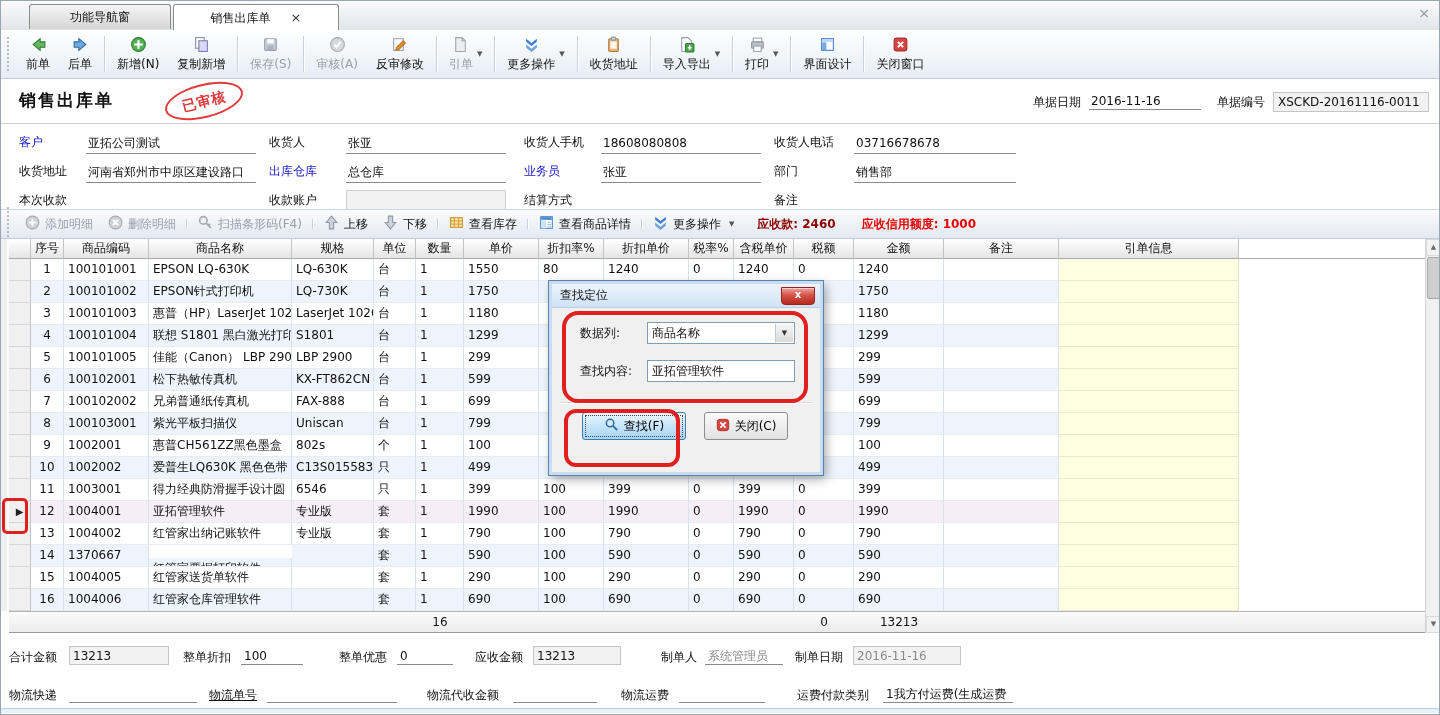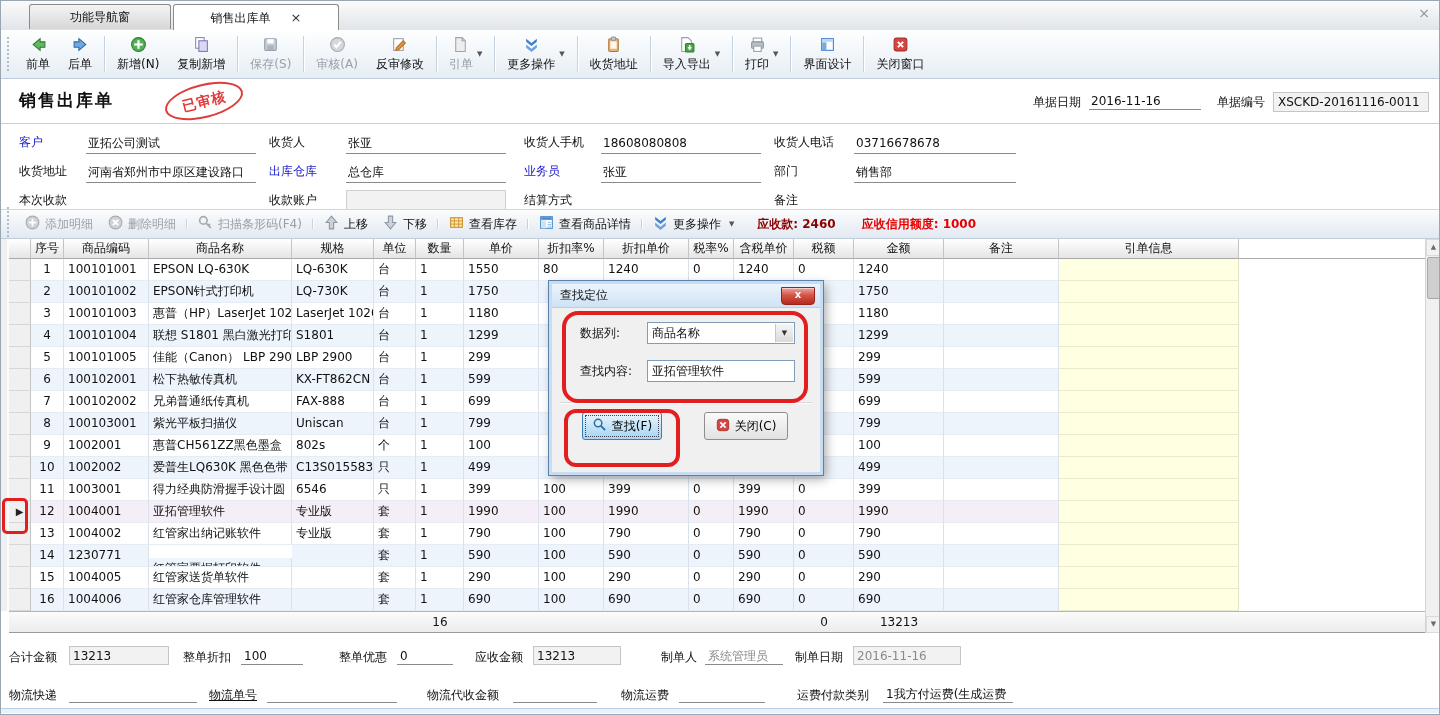--- a/index.html
+++ b/index.html
@@ -94,21 +94,21 @@
              font-size:10px;font-weight:bold;box-shadow:inset 0 1px 0 rgba(255,255,255,.5);}
   .dlg-body{position:relative;height:164px;}
   .dlg-label{position:absolute;left:28px;line-height:16px;}
   .combo{position:absolute;left:95px;top:14px;width:148px;height:22px;background:#fff;border:1px solid #7f9db9;box-sizing:border-box;line-height:20px;padding-left:4px;}
   .combo-btn{position:absolute;right:1px;top:1px;bottom:1px;width:17px;background:linear-gradient(#f6f6f6,#dadada);
              border-left:1px solid #b8c8d8;text-align:center;font-size:7px;line-height:18px;color:#333;}
   .dlg-input{position:absolute;left:95px;top:52px;width:148px;height:22px;background:#fff;border:1px solid #7f9db9;box-sizing:border-box;line-height:20px;padding-left:4px;}
   .dlg-sep{position:absolute;left:8px;right:8px;top:94px;border-top:1px solid #d8d8d8;border-bottom:1px solid #fff;}
   .dlg-btn{position:absolute;top:104px;height:28px;display:flex;align-items:center;justify-content:center;gap:5px;
            box-sizing:border-box;font-family:inherit;font-size:12px;cursor:default;}
-  .btn-find{left:30px;width:80px;background:linear-gradient(#ebf6fd,#bfe1f8 60%,#a9d5f2);border:1px solid #3c7fb1;border-radius:3px;outline:1px dotted #445;outline-offset:-4px;}
+  .btn-find{left:30px;width:104px;background:linear-gradient(#ebf6fd,#bfe1f8 60%,#a9d5f2);border:1px solid #3c7fb1;border-radius:3px;outline:1px dotted #445;outline-offset:-4px;}
   .btn-close{left:152px;width:84px;background:linear-gradient(#fafafa,#e2e2e2);border:1px solid #8e8e8e;border-radius:3px;}
   
   .anno{position:absolute;border:4px solid #e21f1f;border-radius:16px;pointer-events:none;z-index:20;background:transparent;}
 </style>
 </head>
 <body>
 
 <div class="page">
 
   <div class="tabbar">
@@ -652,21 +652,21 @@
           <div class="gc" style="width: 60px;">790</div>
           <div class="gc" style="width: 60px;">0</div>
           <div class="gc" style="width: 90px;">790</div>
           <div class="gc" style="width: 115px;"></div>
           <div class="gc yellow" style="width: 180px;"></div>
           <div class="gc fill" style="width: 196px;"></div>
         </div>
         <div class="grow striped">
           <div class="rh"></div>
           <div class="gc center" style="width: 33px;">14</div>
-          <div class="gc" style="width: 85px;">1230771</div>
+          <div class="gc" style="width: 85px;">1370667</div>
           <div class="gc" style="width: 143px; margin-top: 13px;">红管家票据打印软件</div>
           <div class="gc" style="width: 82px;"></div>
           <div class="gc" style="width: 42px;">套</div>
           <div class="gc" style="width: 48px;">1</div>
           <div class="gc" style="width: 75px;">590</div>
           <div class="gc" style="width: 65px;">100</div>
           <div class="gc" style="width: 85px;">590</div>
           <div class="gc" style="width: 45px;">0</div>
           <div class="gc" style="width: 60px;">590</div>
           <div class="gc" style="width: 60px;">0</div>

